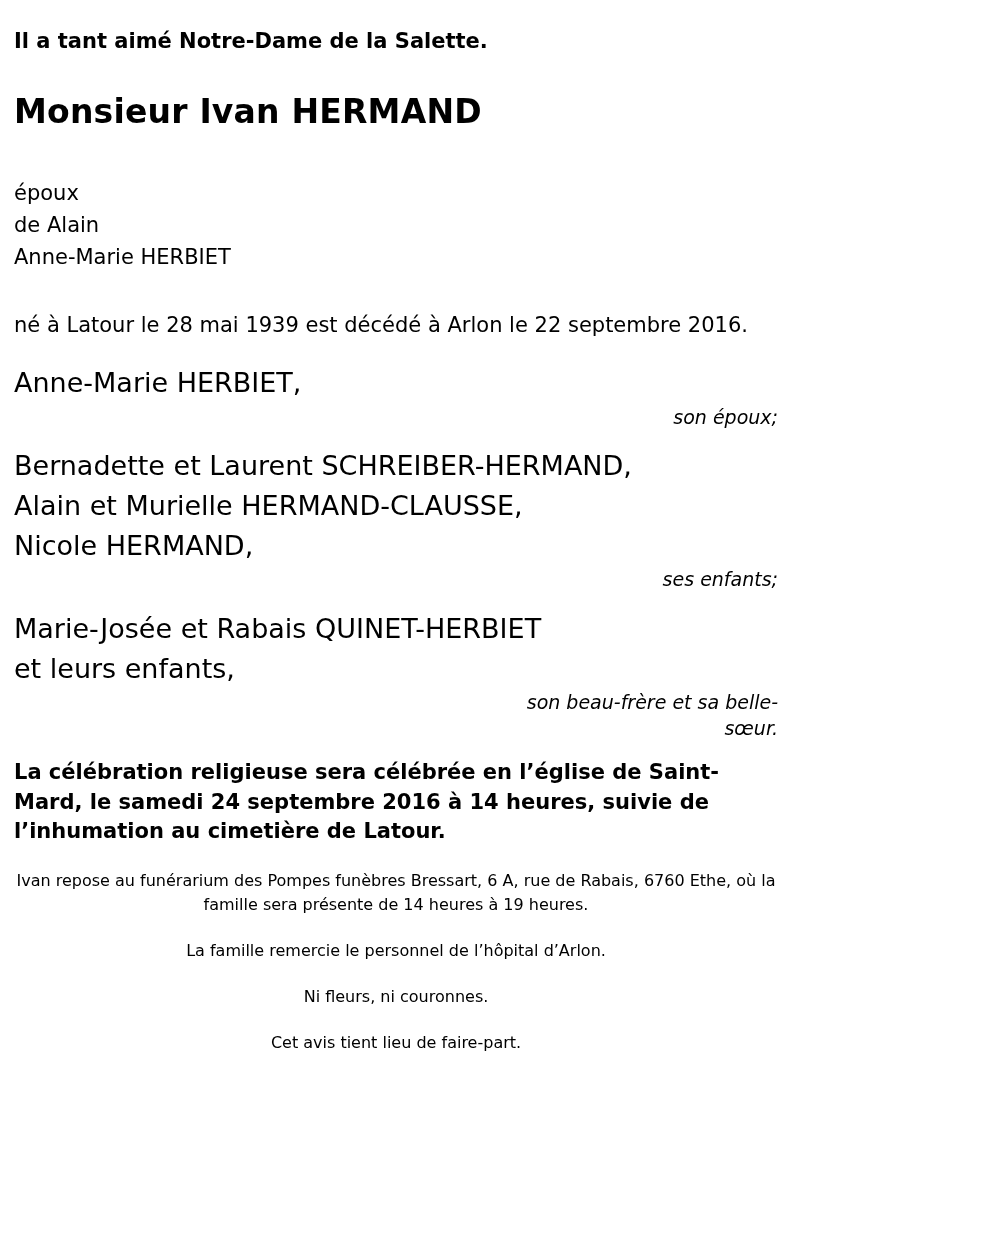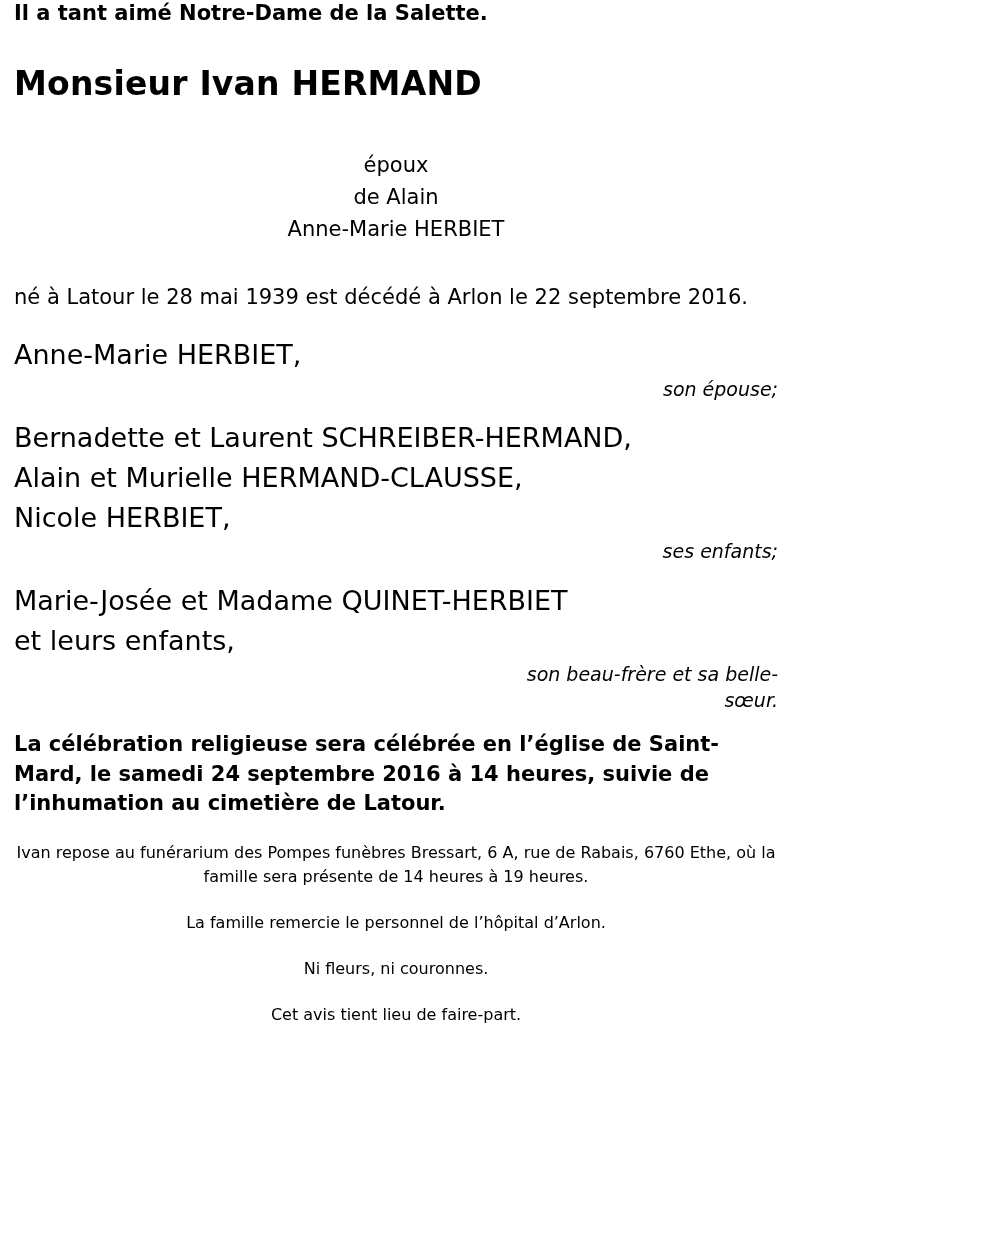--- a/index.html
+++ b/index.html
@@ -12,21 +12,21 @@
     min-height: 1235px;
     font-family: "DejaVu Sans", sans-serif;
     color: #000000;
     -webkit-font-smoothing: antialiased;
   }
   .page {
     position: relative;
     width: 792px;
     min-height: 1235px;
     box-sizing: border-box;
-    padding: 0 14px 10px 14px;
+    padding: 28px 14px 10px 14px;
   }
 
   .intro {
     font-size: 21px;
     font-weight: bold;
     line-height: 1.25;
     margin: 0 0 38px 0;
   }
 
   .name {
@@ -34,21 +34,20 @@
     font-weight: bold;
     line-height: 1.2;
     margin: 0 0 46px 0;
     letter-spacing: 0.2px;
   }
 
   .spouse-block {
     font-size: 21px;
     line-height: 1.52;
     margin: 0 0 36px 0;
-    text-align: center;
   }
 
   .para {
     font-size: 21px;
     line-height: 1.5;
     margin: 0 0 22px 0;
   }
 
   .relation-group {
     position: relative;
@@ -100,33 +99,33 @@
     <div>époux</div>
     <div>de Alain</div>
     <div>Anne-Marie HERBIET</div>
   </div>
 
   <p class="para">né à Latour le 28 mai 1939 est décédé à Arlon le 22 septembre 2016.</p>
 
 
   <div class="relation-group">
     <div class="relation-names">Anne-Marie HERBIET,</div>
-    <div class="relation-label">son épouse;</div>
+    <div class="relation-label">son époux;</div>
   </div>
 
   <div class="relation-group">
     <div class="relation-names">Bernadette et Laurent SCHREIBER-HERMAND,</div>
     <div class="relation-names">Alain et Murielle HERMAND-CLAUSSE,</div>
-    <div class="relation-names">Nicole HERBIET,</div>
+    <div class="relation-names">Nicole HERMAND,</div>
     <div class="relation-label">ses enfants;</div>
   </div>
 
 
   <div class="relation-group">
-    <div class="relation-names">Marie-Josée et Madame QUINET-HERBIET</div>
+    <div class="relation-names">Marie-Josée et Rabais QUINET-HERBIET</div>
     <div class="relation-names">et leurs enfants,</div>
     <div class="relation-label narrow">son beau-frère et sa belle-sœur.</div>
   </div>
 
   <p class="ceremony">La célébration religieuse sera célébrée en l’église de Saint-Mard, le samedi 24 septembre 2016 à 14 heures, suivie de l’inhumation au cimetière de Latour.</p>
 
   <p class="closing">Ivan repose au funérarium des Pompes funèbres Bressart, 6 A, rue de Rabais, 6760 Ethe, où la famille sera présente de 14 heures à 19 heures.</p>
 
   <p class="closing">La famille remercie le personnel de l’hôpital d’Arlon.</p>
 

